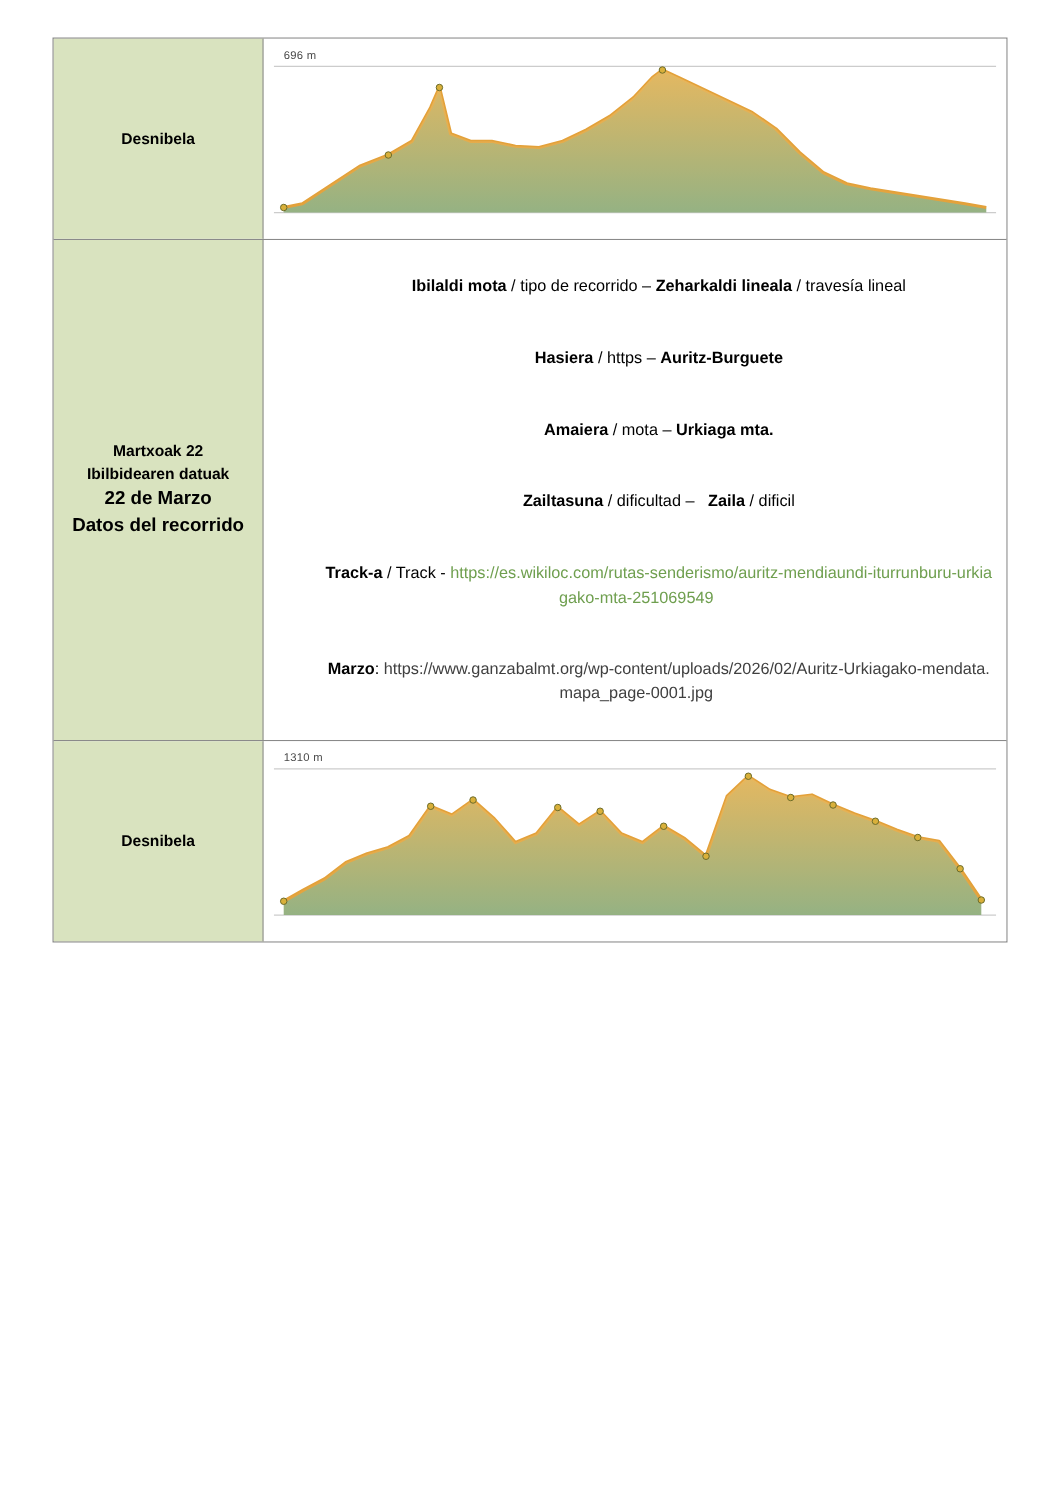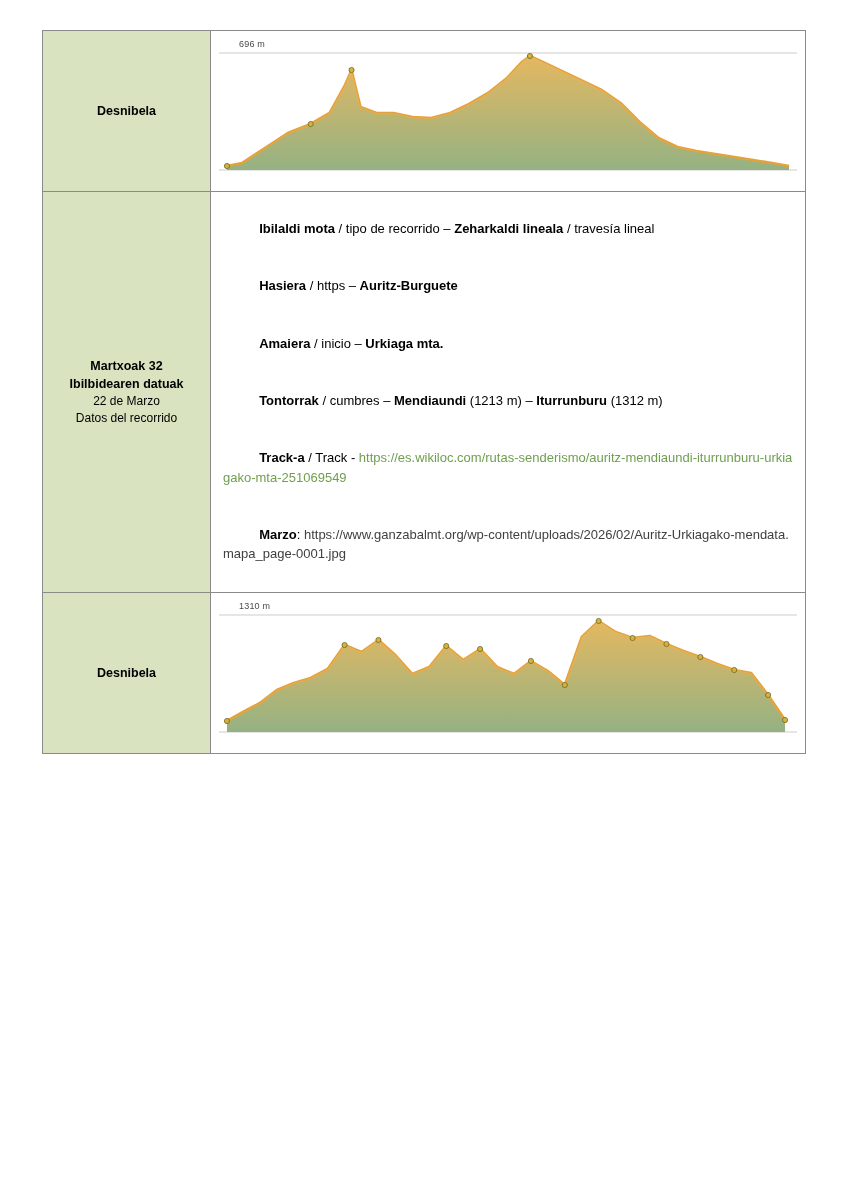--- a/index.html
+++ b/index.html
@@ -20,31 +20,31 @@
   .label-cell{
     width:168px;min-width:168px;
     background:#d9e3bf;
     border-right:1px solid #8a8a8a;
     display:flex;flex-direction:column;align-items:center;justify-content:center;
     text-align:center;
     padding:6px 4px;
     box-sizing:border-box;
   }
   .label-cell .b{font-weight:bold;font-size:12.5px;line-height:1.45;}
-  .label-cell .n{font-weight:normal;font-size:12px;line-height:1.45;}
+  .label-cell .n{font-weight:bold;font-size:15px;line-height:1.45;}
   .chart-cell{flex:1;background:#ffffff;padding:6px 8px 4px 8px;box-sizing:border-box;}
-  .data-cell{flex:1;background:#ffffff;padding:8px 10px 10px 12px;box-sizing:border-box;}
+  .data-cell{flex:1;background:#ffffff;padding:8px 10px 10px 12px;box-sizing:border-box;text-align:center;}
 
   
   .profile{position:relative;width:100%;}
   .profile svg{display:block;width:100%;}
   .prof-label{
     position:absolute;font-size:9px;color:#4a4a4a;letter-spacing:.2px;
   }
-  .prof-top-left{top:2px;left:20px;}
+  .prof-top-left{top:2px;left:8px;}
   .prof-bot-left{bottom:3px;left:2px;color:#ffffff;}
   .prof-bot-right{bottom:3px;right:3px;color:#ffffff;}
 
   
   .data-line{font-size:13px;line-height:1.47;color:#000;white-space:pre-wrap;}
   .data-line b{font-weight:bold;}
   .lnk{color:#404040;word-break:break-all;}
   .lnk.green{color:#6f9f4f;}
 </style>
 </head>
@@ -77,38 +77,38 @@
           </svg>
           <span class="prof-label prof-top-left">696 m</span>
           <span class="prof-label prof-bot-left">177 m</span>
           <span class="prof-label prof-bot-right">15,22 km</span>
         </div>
       </div>
     </div>
 
     <div class="row">
       <div class="label-cell">
-        <span class="b">Martxoak 32</span>
+        <span class="b">Martxoak 22</span>
         <span class="b">Ibilbidearen datuak</span>
         <span class="n">22 de Marzo</span>
         <span class="n">Datos del recorrido</span>
       </div>
       <div class="data-cell">
 
         <div class="data-line">
           <b>Ibilaldi mota</b><span> / tipo de recorrido – </span><b>Zeharkaldi lineala</b><span> / travesía lineal</span>
         </div>
         <div class="data-line">
           <b>Hasiera</b><span> / https – </span><b>Auritz-Burguete</b>
         </div>
         <div class="data-line">
-          <b>Amaiera</b><span> / inicio – </span><b>Urkiaga mta.</b>
+          <b>Amaiera</b><span> / mota – </span><b>Urkiaga mta.</b>
         </div>
         <div class="data-line">
-          <b>Tontorrak</b><span> / cumbres – </span><b>Mendiaundi</b><span> (1213 m) – </span><b>Iturrunburu</b><span> (1312 m)</span>
+          <b>Zailtasuna</b><span> / dificultad –   </span><b>Zaila</b><span> / dificil</span>
         </div>
         <div class="data-line">
           <b>Track-a</b><span> / Track - </span><span class="lnk green">https://es.wikiloc.com/rutas-senderismo/auritz-mendiaundi-iturrunburu-urkiagako-mta-251069549</span>
         </div>
         <div class="data-line">
           <b>Marzo</b><span>: </span><span class="lnk">https://www.ganzabalmt.org/wp-content/uploads/2026/02/Auritz-Urkiagako-mendata.mapa_page-0001.jpg</span>
         </div>
 
       </div>
     </div>

